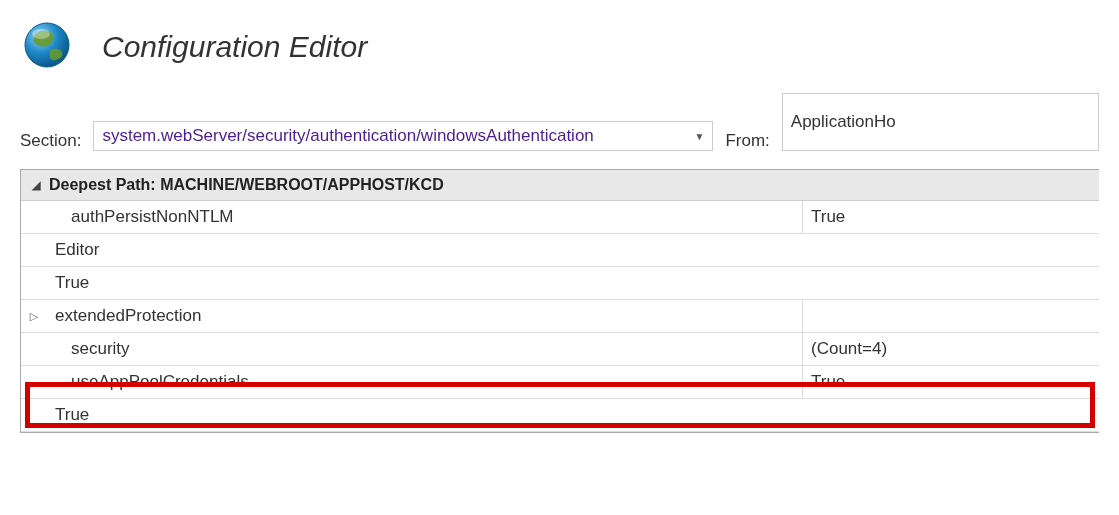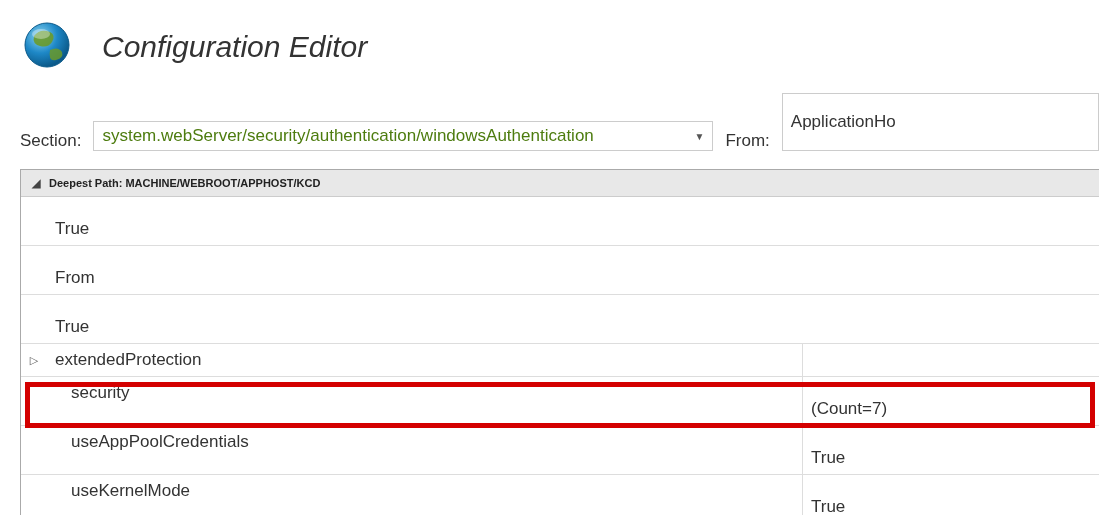--- a/index.html
+++ b/index.html
@@ -43,21 +43,21 @@
     .section-dropdown {
       display: flex;
       align-items: center;
       border: 1px solid #ccc;
       padding: 4px 8px;
       background: #fff;
       min-width: 620px;
       justify-content: space-between;
     }
     .section-value {
-      color: #4d7c0f;
+      color: #4c1d95;
       font-size: 17px;
     }
     .dropdown-arrow {
       font-size: 10px;
       color: #555;
       margin-left: 12px;
     }
     .from-value {
       border: 1px solid #ccc;
       padding: 18px 8px;
@@ -81,21 +81,21 @@
     }
     .expand-collapse {
       width: 14px;
       font-size: 12px;
       color: #444;
       text-align: center;
       margin-right: 6px;
     }
     .grid-header-text {
       font-weight: 700;
-      font-size: 11px;
+      font-size: 16px;
       color: #222;
     }
     .grid-row {
       display: flex;
       align-items: stretch;
       border-bottom: 1px solid #ddd;
       background: #fff;
     }
     .row-indent {
       width: 26px;
@@ -110,21 +110,20 @@
       padding: 6px 8px 6px 24px;
       border-right: 1px solid #ddd;
       font-size: 17px;
       color: #333;
     }
     .cell-value {
       flex: 1;
       padding: 6px 8px;
       font-size: 17px;
       color: #333;
-      margin-top: 16px;
     }
     .highlight-box {
       position: absolute;
       border: 5px solid #d40000;
       pointer-events: none;
     }
   </style>
 </head>
 <body>
 
@@ -162,51 +161,51 @@
 <div class="grid-container" style="position:relative;">
   <div class="grid-header">
     <span class="expand-collapse">◢</span>
     <span class="grid-header-text">
       <span>Deepest Path: </span><span>MACHINE/WEBROOT/APPHOST/KCD</span>
     </span>
   </div>
 
   <div class="grid-row">
     <span class="row-indent"></span>
-    <span class="cell-value">True</span>
-  </div>
-
-  <div class="grid-row">
-    <span class="row-indent"></span>
-    <span class="cell-value">From</span>
+    <span class="cell-name">authPersistNonNTLM</span>
+    <span class="cell-value">True</span>
+  </div>
+
+  <div class="grid-row">
+    <span class="row-indent"></span>
+    <span class="cell-value">Editor</span>
   </div>
 
   <div class="grid-row">
     <span class="row-indent"></span>
     <span class="cell-value">True</span>
   </div>
 
   <div class="grid-row">
     <span class="row-indent">▷</span>
     <span class="cell-name" style="padding-left:8px">extendedProtection</span>
     <span class="cell-value"></span>
   </div>
 
   <div class="grid-row">
     <span class="row-indent"></span>
     <span class="cell-name">security</span>
-    <span class="cell-value">(Count=7)</span>
+    <span class="cell-value">(Count=4)</span>
   </div>
 
   <div class="grid-row">
     <span class="row-indent"></span>
     <span class="cell-name">useAppPoolCredentials</span>
     <span class="cell-value">True</span>
   </div>
 
   <div class="grid-row">
     <span class="row-indent"></span>
-    <span class="cell-name">useKernelMode</span>
     <span class="cell-value">True</span>
   </div>
 
   <div class="highlight-box" style="left:4px; top:212px; width:1070px; height:46px;"></div>
 </div>
 
 </body></html>

